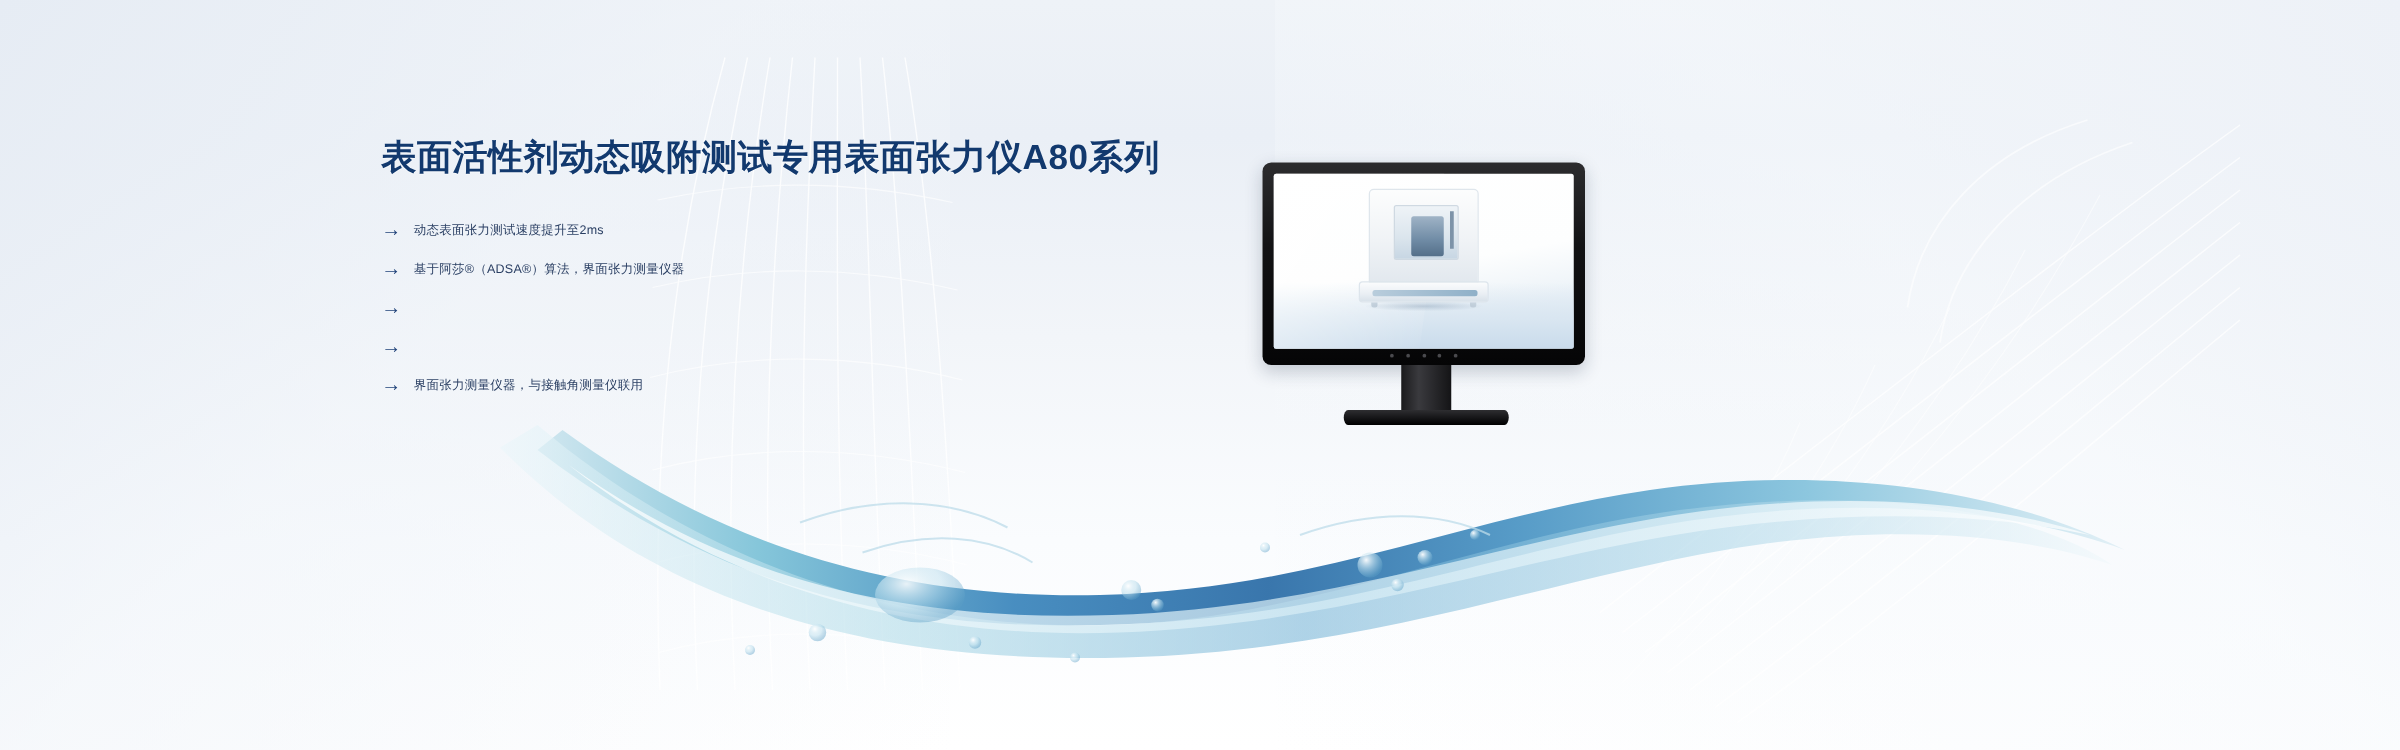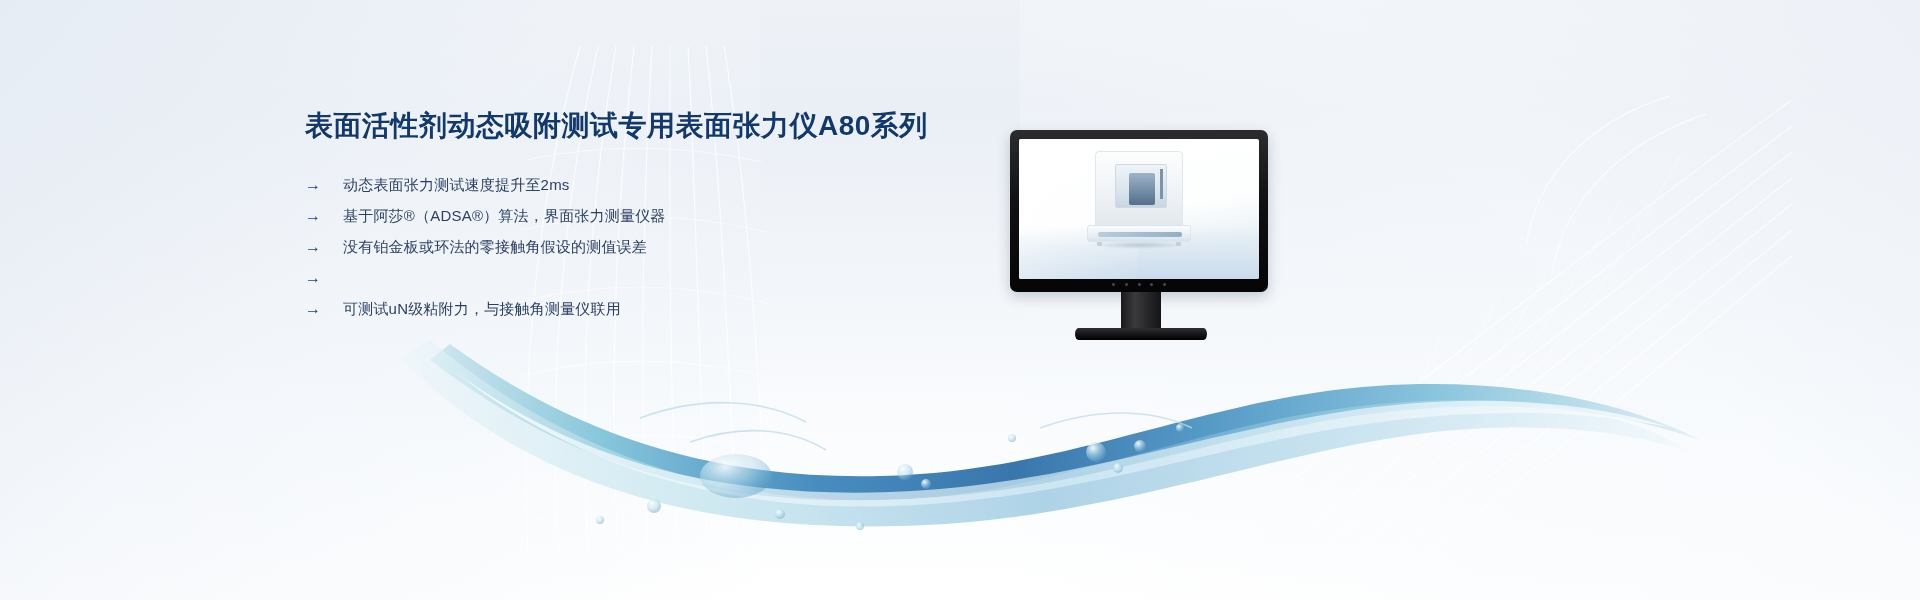--- a/index.html
+++ b/index.html
@@ -58,26 +58,25 @@
   }
   .feature + .feature { margin-top:0; }
   .feature-arrow {
     width:26px;
     flex:0 0 26px;
     font-size:16px;
     color:#22447a;
     line-height:1;
   }
   .feature-text {
-    font-size:15px;
+    font-size:10px;
     color:#2a3f63;
     line-height:1.4;
     letter-spacing:.2px;
     white-space:nowrap;
-    margin-left:12px;
   }
 
   
   .monitor-wrap {
     position:absolute;
     left:1010px; top:130px;
     width:262px; height:210px;
   }
   .monitor-bezel {
     position:absolute; left:0; top:0;
@@ -230,30 +229,29 @@
         <span class="feature-text">动态表面张力测试速度提升至2ms</span>
       </li>
 
       <li class="feature">
         <span class="feature-arrow">→</span>
         <span class="feature-text">基于阿莎®（ADSA®）算法，界面张力测量仪器</span>
       </li>
 
       <li class="feature">
         <span class="feature-arrow">→</span>
-        <span class="feature-text">没有铂金板或环法的零接触角假设的测值误差</span>
-      </li>
-
-      <li class="feature">
-        <span class="feature-arrow">→</span>
-      </li>
-
-      <li class="feature">
-        <span class="feature-arrow">→</span>
-        <span class="feature-text">可测试uN级粘附力，与接触角测量仪联用</span>
+      </li>
+
+      <li class="feature">
+        <span class="feature-arrow">→</span>
+      </li>
+
+      <li class="feature">
+        <span class="feature-arrow">→</span>
+        <span class="feature-text">界面张力测量仪器，与接触角测量仪联用</span>
       </li>
 
     </ul>
   </div>
 
   <div class="monitor-wrap">
     <div class="monitor-bezel">
       <div class="monitor-screen">
         <div class="screen-floor"></div>
         <div class="screen-shine"></div>

